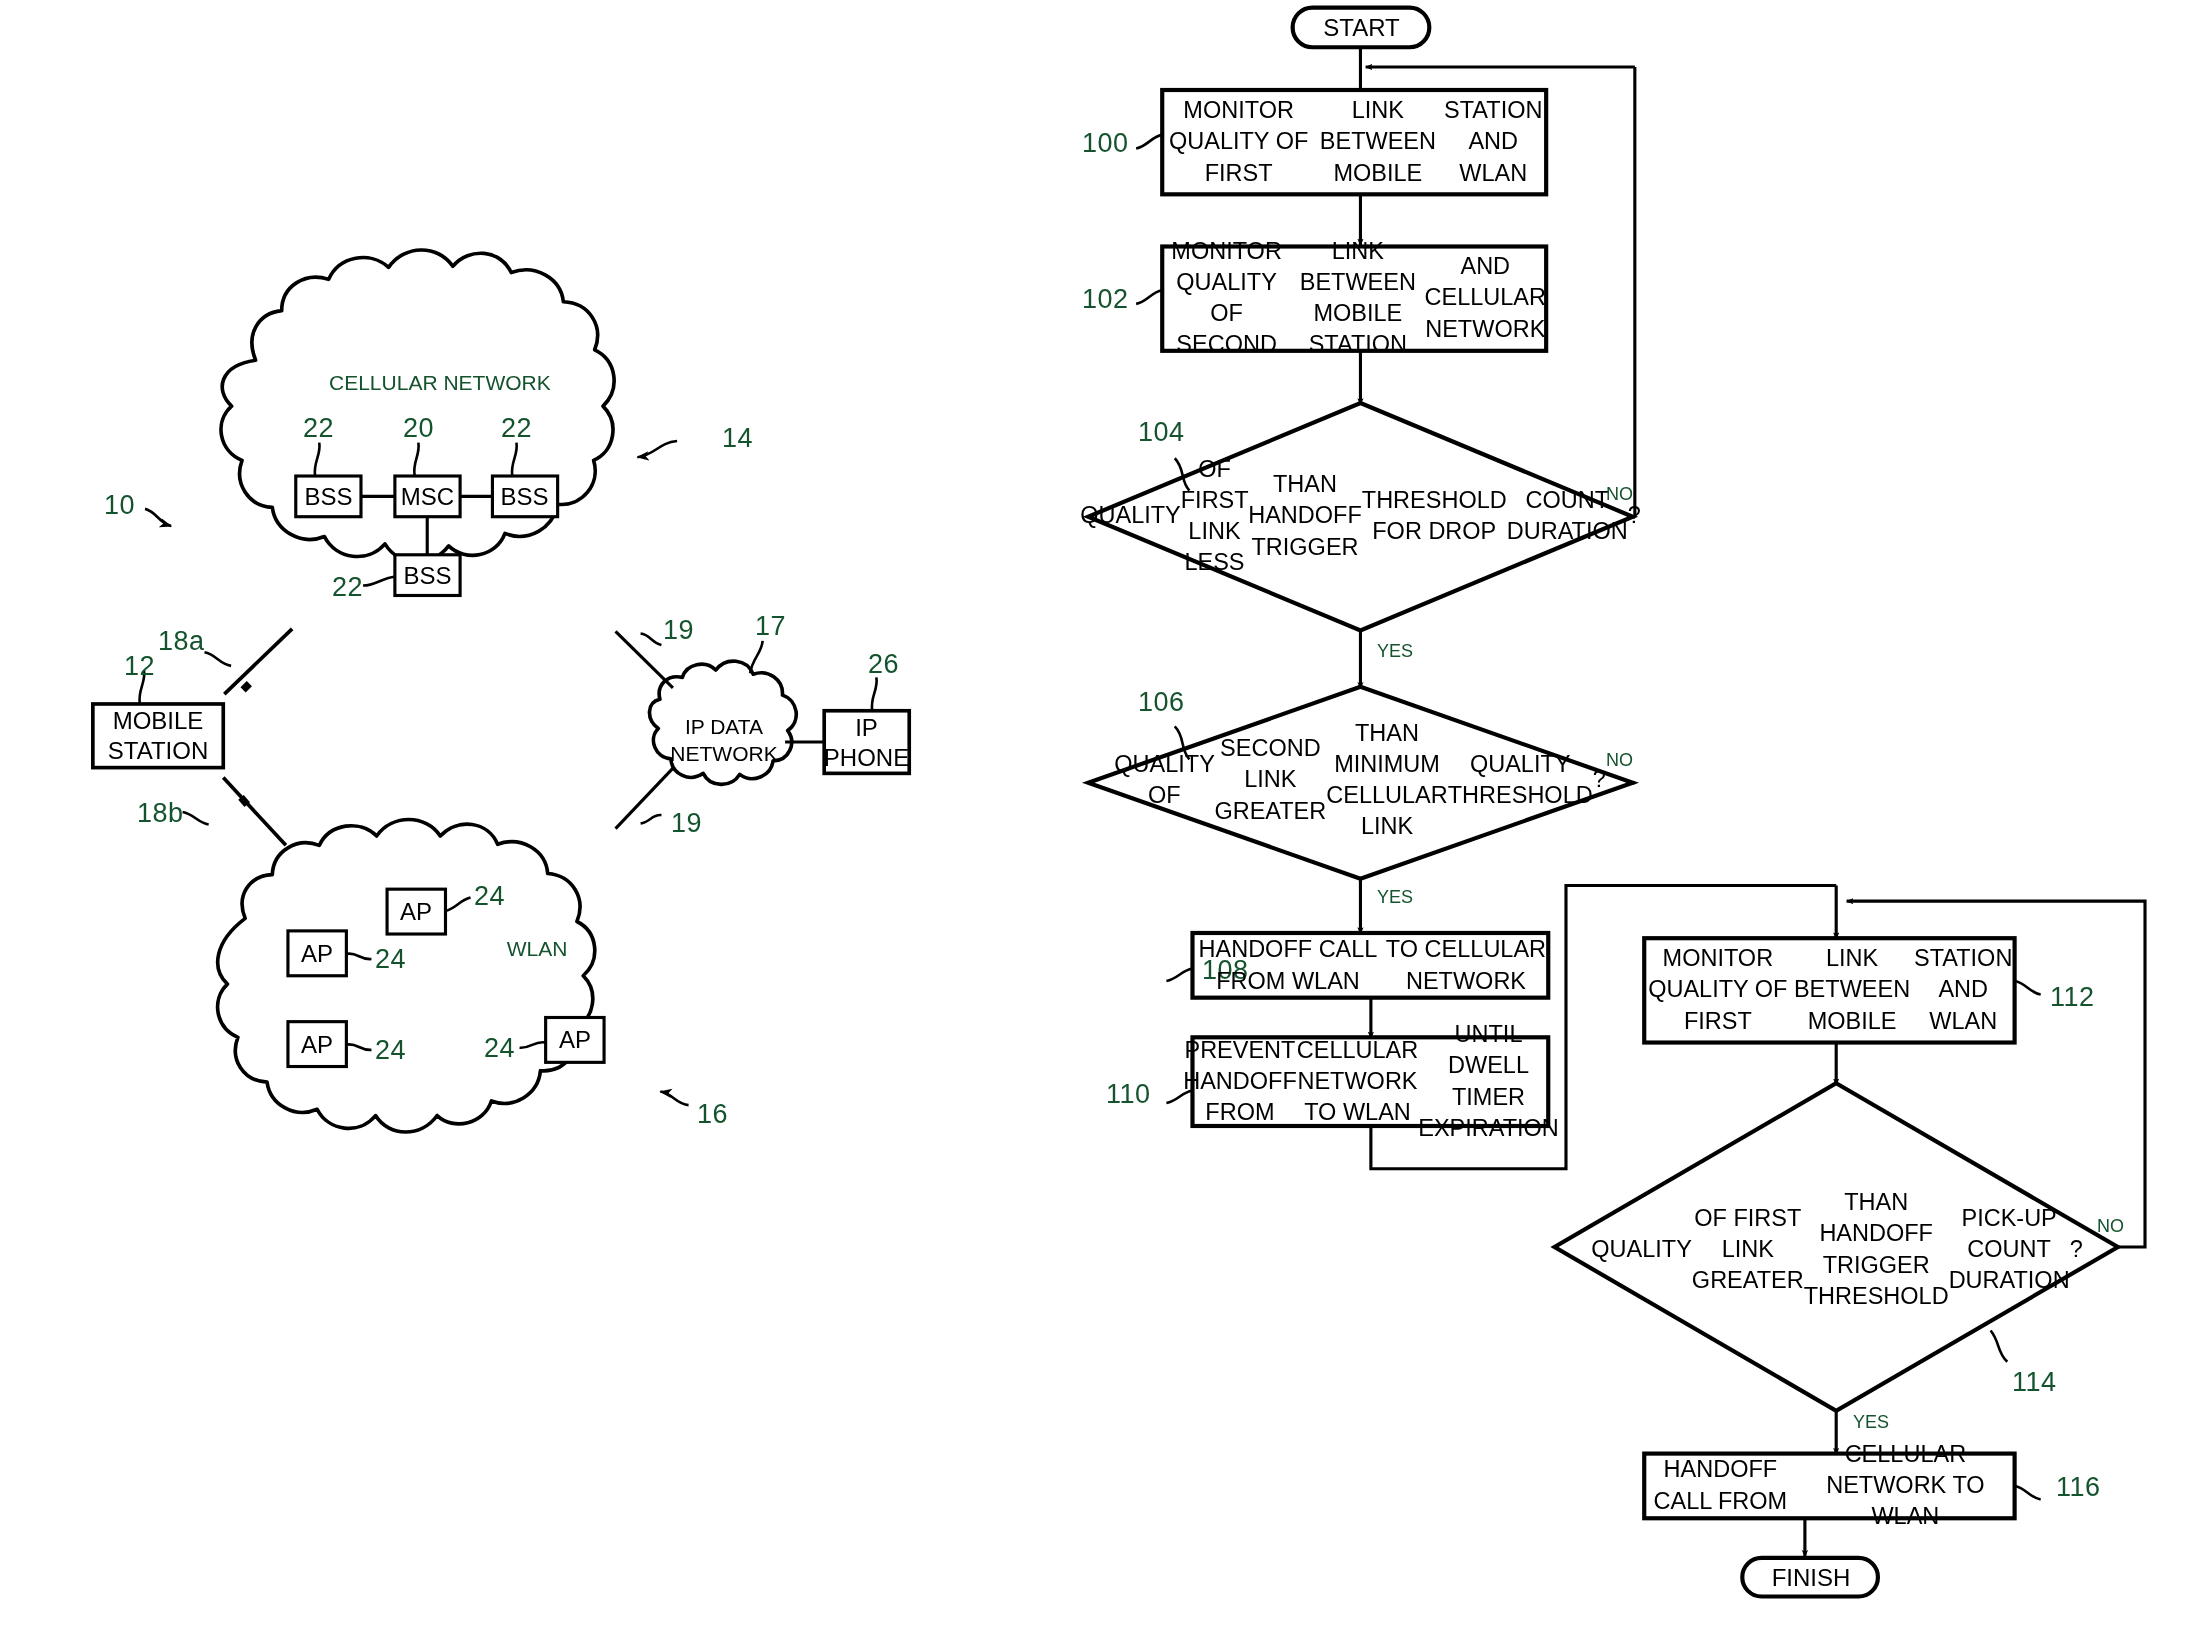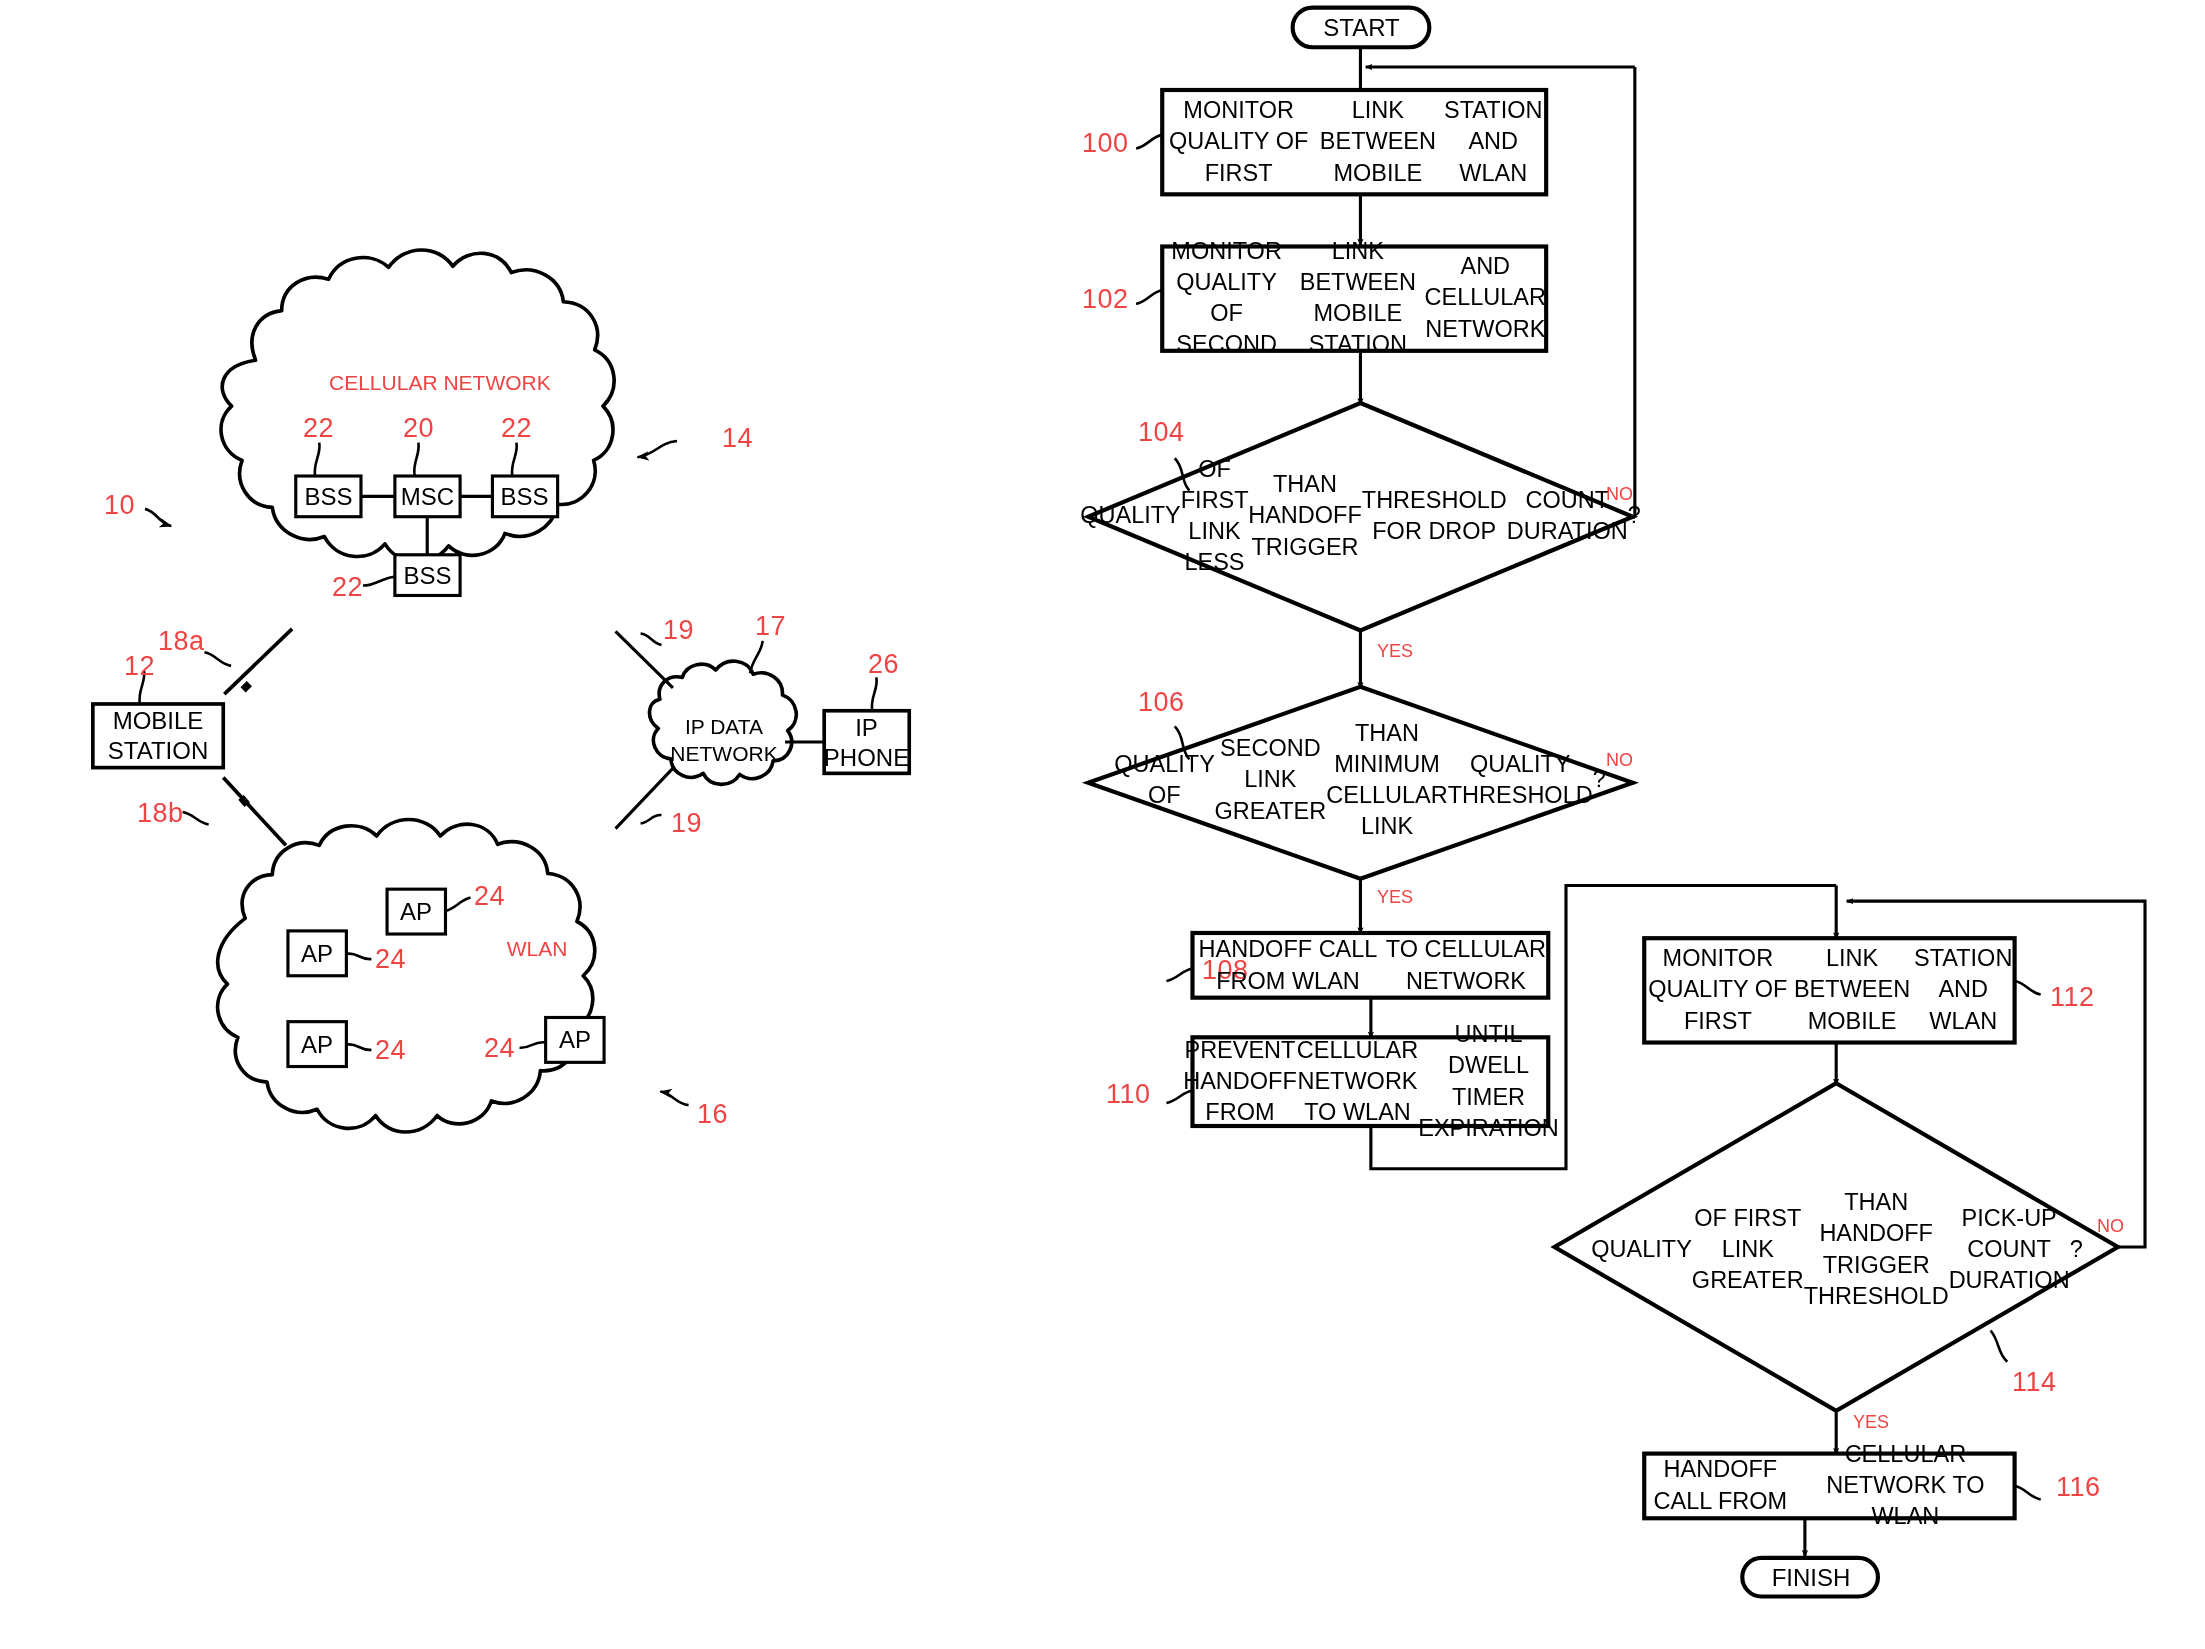--- a/index.html
+++ b/index.html
@@ -5,21 +5,21 @@
   html,body{margin:0;padding:0;background:#ffffff;}
   #page{
     position:relative;
     width:2205px;height:1650px;
     background:#ffffff;
     font-family:"Liberation Sans", sans-serif;
     color:#000000;
     overflow:hidden;
   }
   svg.layer{position:absolute;left:0;top:0;width:2205px;height:1650px;}
-  .txt{position:absolute;color:#ef4444;font-family:"Liberation Sans",sans-serif;white-space:pre;}
+  .txt{position:absolute;color:#14532d;font-family:"Liberation Sans",sans-serif;white-space:pre;}
   .refnum{font-size:27px;letter-spacing:0.5px;}
   .nodelabel{font-size:24px;text-align:center;line-height:1.30;}
   .boxlabel{font-size:23.5px;text-align:center;line-height:1.33;}
   .yesno{font-size:18px;text-align:right;}
   .cloudlabel{font-size:21px;text-align:center;line-height:1.25;}
   .smallbox{font-size:24px;text-align:center;line-height:1.25;}
   .centerwrap{position:absolute;display:flex;align-items:center;justify-content:center;text-align:center;}
 </style>
 </head>
 <body>

